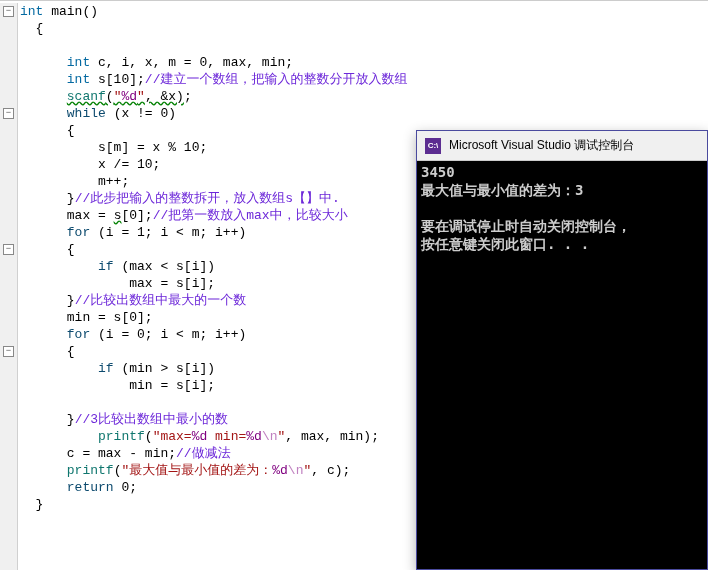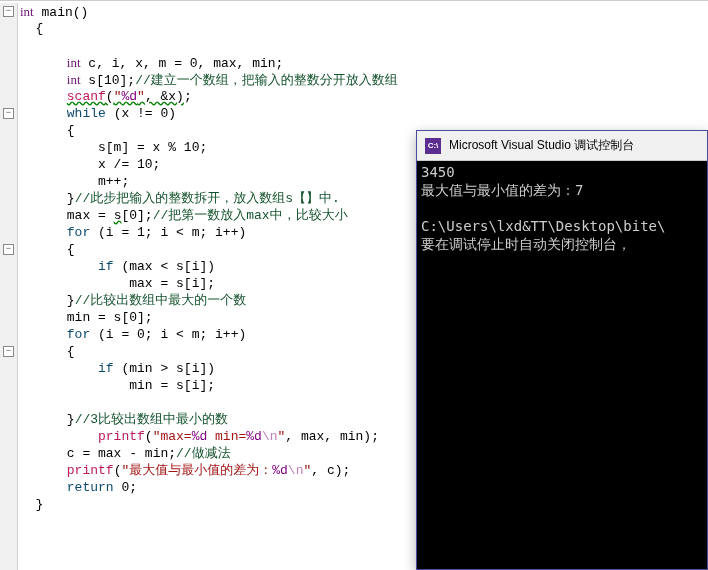--- a/index.html
+++ b/index.html
@@ -45,26 +45,26 @@
     }
     .code-area {
       position: absolute;
       left: 20px;
       top: 2px;
       line-height: 17px;
       white-space: pre;
     }
     .code-line { height: 17px; }
     .kw { color: #0c4a6e; }
-    .type { color: #701a75; font-family: Liberation Serif, serif; }
+    .type { color: #0369a1; }
     .str { color: #a31515; }
     .fmt { color: #800080; }
     .esc { color: #c080c0; }
-    .comment { color: #14532d; }
-    .func { color: #be185d; }
+    .comment { color: #6d28d9; }
+    .func { color: #0f766e; }
     .ident { color: #000; }
     .scanf-underline { text-decoration: underline wavy #008000; }
 
     .console {
       position: absolute;
       left: 416px;
       top: 130px;
       width: 292px;
       height: 440px;
       background: #000;
@@ -97,20 +97,21 @@
       font-size: 12px;
       color: #000;
     }
     .console-body {
       padding: 2px 4px;
       color: #ccc;
       font-family: 'NSimSun', 'SimSun', monospace;
       font-size: 14px;
       line-height: 18px;
       white-space: pre;
+      font-weight: bold;
     }
   </style>
 </head>
 <body>
 
 <div class="editor">
   <div class="gutter">
     <div id="fold-markers">
         <div class="fold-marker" style="top: 3px;">−</div>
         <div class="fold-marker" style="top: 105px;">−</div>
@@ -119,14 +120,14 @@
       </div>
   </div>
   <div class="code-area" id="code-area"><div class="code-line"><span class="ident"></span><span class="type">int</span><span class="ident"> main()</span></div><div class="code-line"><span class="ident">  </span><span class="ident">{</span></div><div class="code-line"><span class="ident">  </span></div><div class="code-line"><span class="ident">      </span><span class="type">int</span><span class="ident"> c, i, x, m = 0, max, min;</span></div><div class="code-line"><span class="ident">      </span><span class="type">int</span><span class="ident"> s[10];</span><span class="comment">//建立一个数组，把输入的整数分开放入数组</span></div><div class="code-line"><span class="ident">      </span><span class="func scanf-underline">scanf</span><span class="ident scanf-underline">(</span><span class="str scanf-underline">"</span><span class="fmt scanf-underline">%d</span><span class="str scanf-underline">"</span><span class="ident scanf-underline">, &amp;x)</span><span class="ident">;</span></div><div class="code-line"><span class="ident">      </span><span class="kw">while</span><span class="ident"> (x != 0)</span></div><div class="code-line"><span class="ident">      </span><span class="ident">{</span></div><div class="code-line"><span class="ident">          </span><span class="ident">s[m] = x % 10;</span></div><div class="code-line"><span class="ident">          </span><span class="ident">x /= 10;</span></div><div class="code-line"><span class="ident">          </span><span class="ident">m++;</span></div><div class="code-line"><span class="ident">      </span><span class="ident">}</span><span class="comment">//此步把输入的整数拆开，放入数组s【】中.</span></div><div class="code-line"><span class="ident">      </span><span class="ident">max = </span><span class="ident scanf-underline">s</span><span class="ident">[0];</span><span class="comment">//把第一数放入max中，比较大小</span></div><div class="code-line"><span class="ident">      </span><span class="kw">for</span><span class="ident"> (i = 1; i &lt; m; i++)</span></div><div class="code-line"><span class="ident">      </span><span class="ident">{</span></div><div class="code-line"><span class="ident">          </span><span class="kw">if</span><span class="ident"> (max &lt; s[i])</span></div><div class="code-line"><span class="ident">              </span><span class="ident">max = s[i];</span></div><div class="code-line"><span class="ident">      </span><span class="ident">}</span><span class="comment">//比较出数组中最大的一个数</span></div><div class="code-line"><span class="ident">      </span><span class="ident">min = s[0];</span></div><div class="code-line"><span class="ident">      </span><span class="kw">for</span><span class="ident"> (i = 0; i &lt; m; i++)</span></div><div class="code-line"><span class="ident">      </span><span class="ident">{</span></div><div class="code-line"><span class="ident">          </span><span class="kw">if</span><span class="ident"> (min &gt; s[i])</span></div><div class="code-line"><span class="ident">              </span><span class="ident">min = s[i];</span></div><div class="code-line"><span class="ident">      </span></div><div class="code-line"><span class="ident">      </span><span class="ident">}</span><span class="comment">//3比较出数组中最小的数</span></div><div class="code-line"><span class="ident">          </span><span class="func">printf</span><span class="ident">(</span><span class="str">"max=</span><span class="fmt">%d</span><span class="str"> min=</span><span class="fmt">%d</span><span class="esc">\n</span><span class="str">"</span><span class="ident">, max, min);</span></div><div class="code-line"><span class="ident">      </span><span class="ident">c = max - min;</span><span class="comment">//做减法</span></div><div class="code-line"><span class="ident">      </span><span class="func">printf</span><span class="ident">(</span><span class="str">"最大值与最小值的差为：</span><span class="fmt">%d</span><span class="esc">\n</span><span class="str">"</span><span class="ident">, c);</span></div><div class="code-line"><span class="ident">      </span><span class="kw">return</span><span class="ident"> 0;</span></div><div class="code-line"><span class="ident">  </span><span class="ident">}</span></div></div>
 </div>
 
 <div class="console">
   <div class="console-title">
     <div class="console-icon">C:\</div>
     <div class="console-title-text">Microsoft Visual Studio 调试控制台</div>
   </div>
-  <div class="console-body" id="console-body"><div>3450</div><div>最大值与最小值的差为：7</div><div>&nbsp;</div><div>C:\Users\lxd&amp;TT\Desktop\bite\</div><div>要在调试停止时自动关闭控制台，</div></div>
+  <div class="console-body" id="console-body"><div>3450</div><div>最大值与最小值的差为：3</div><div>&nbsp;</div><div>要在调试停止时自动关闭控制台，</div><div>按任意键关闭此窗口. . .</div></div>
 </div>
 
 </body></html>

